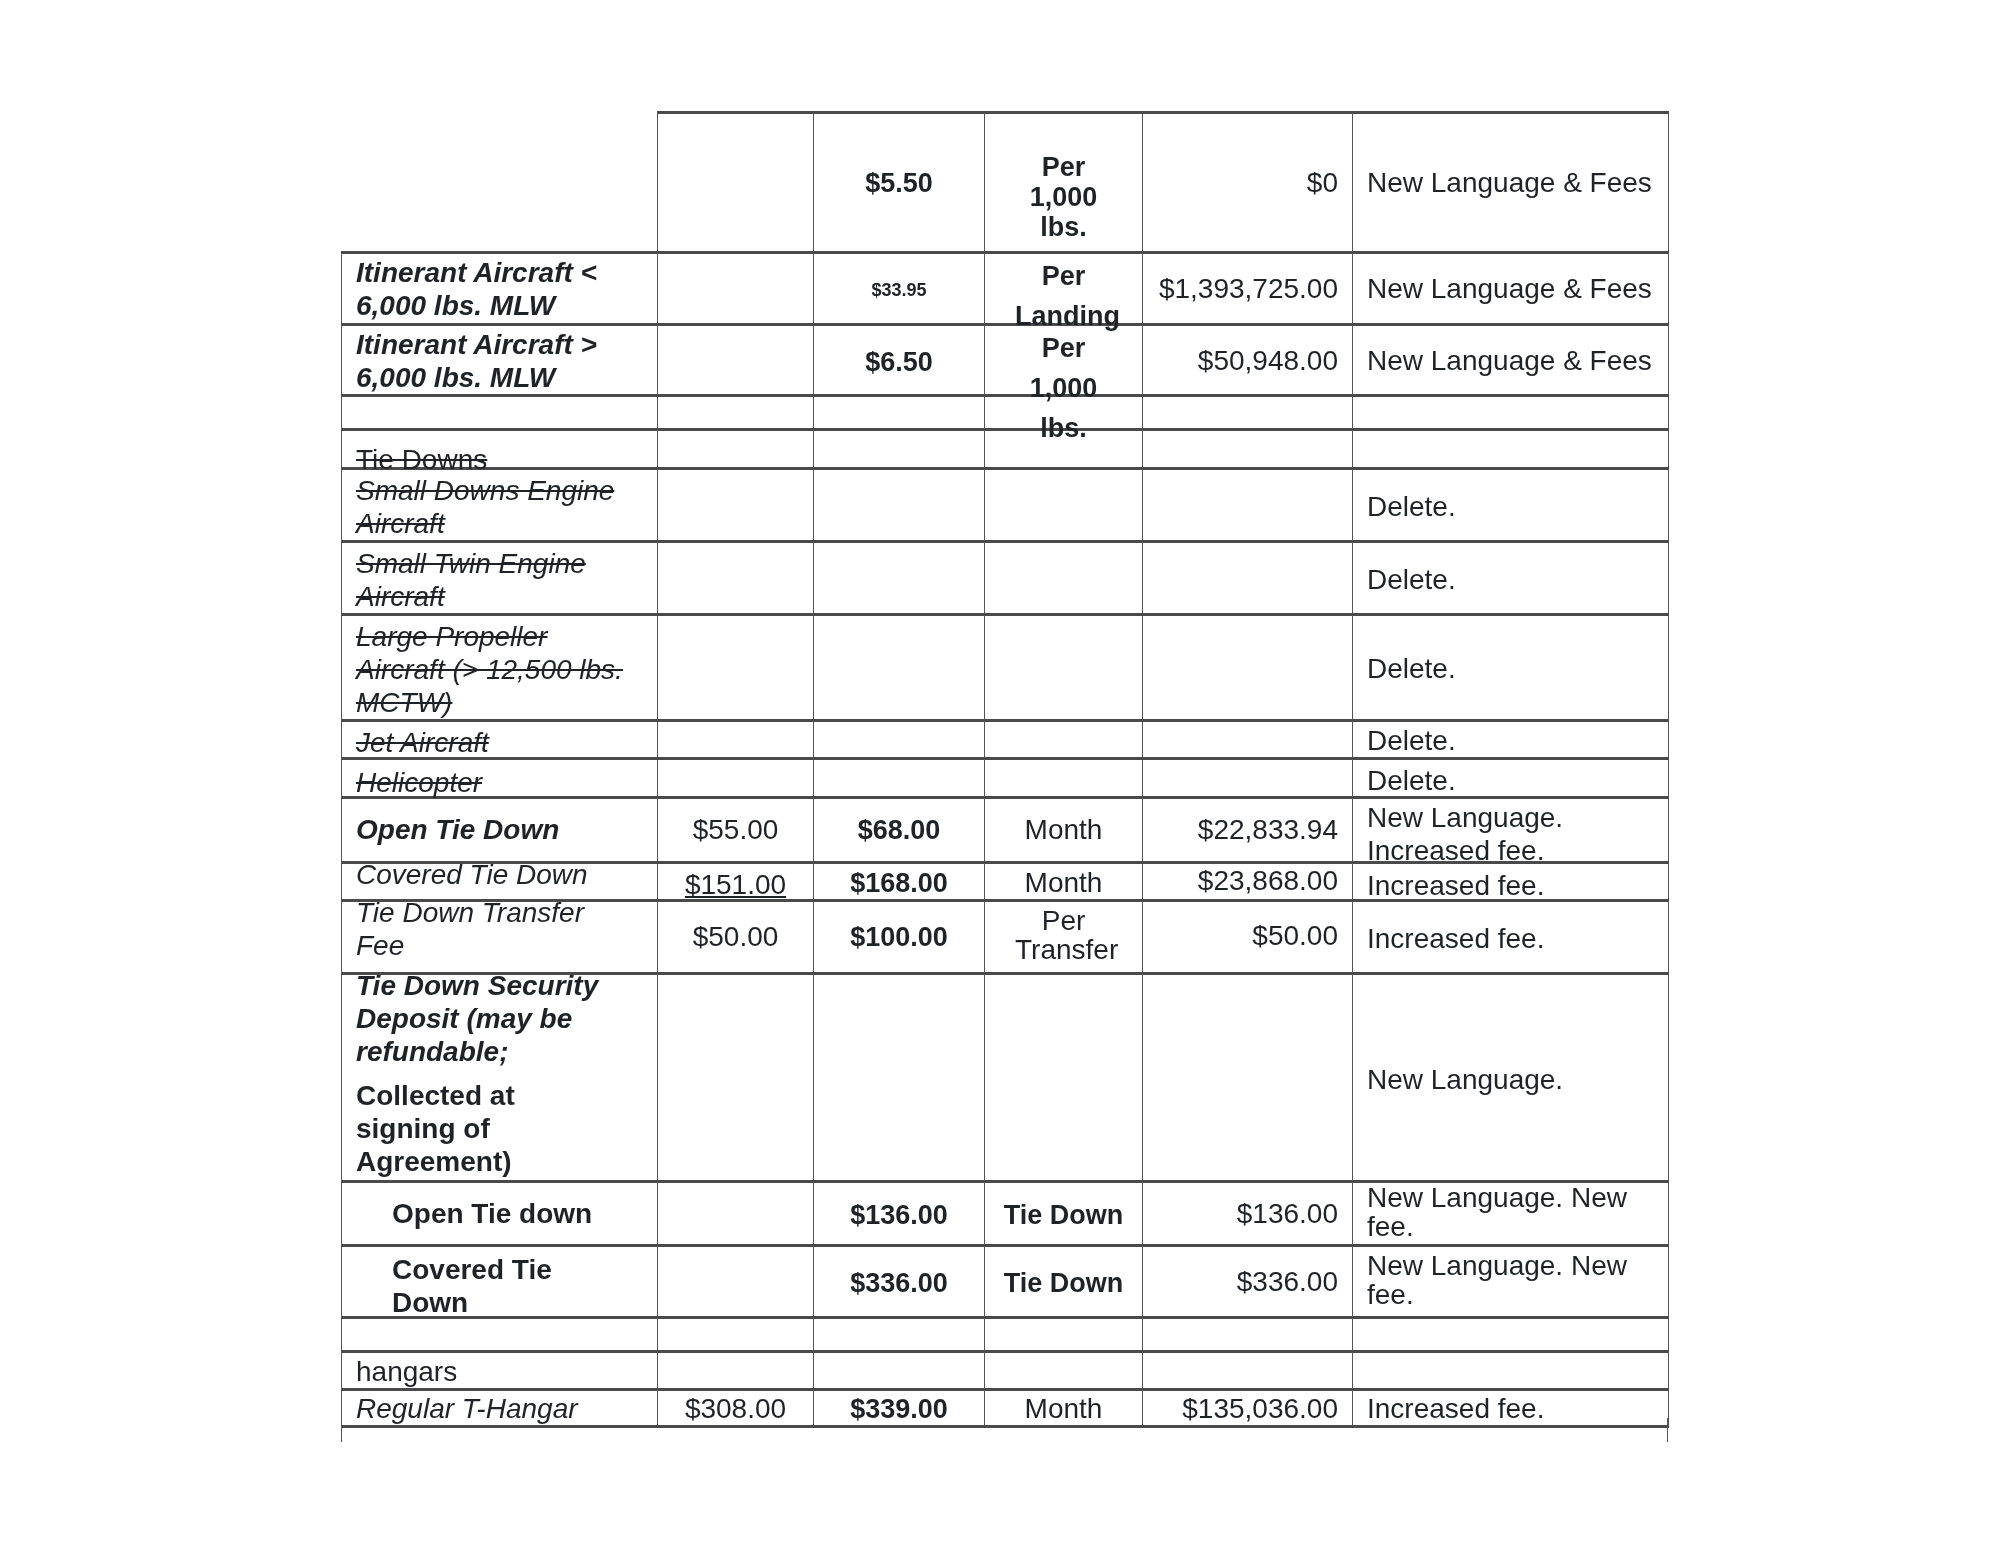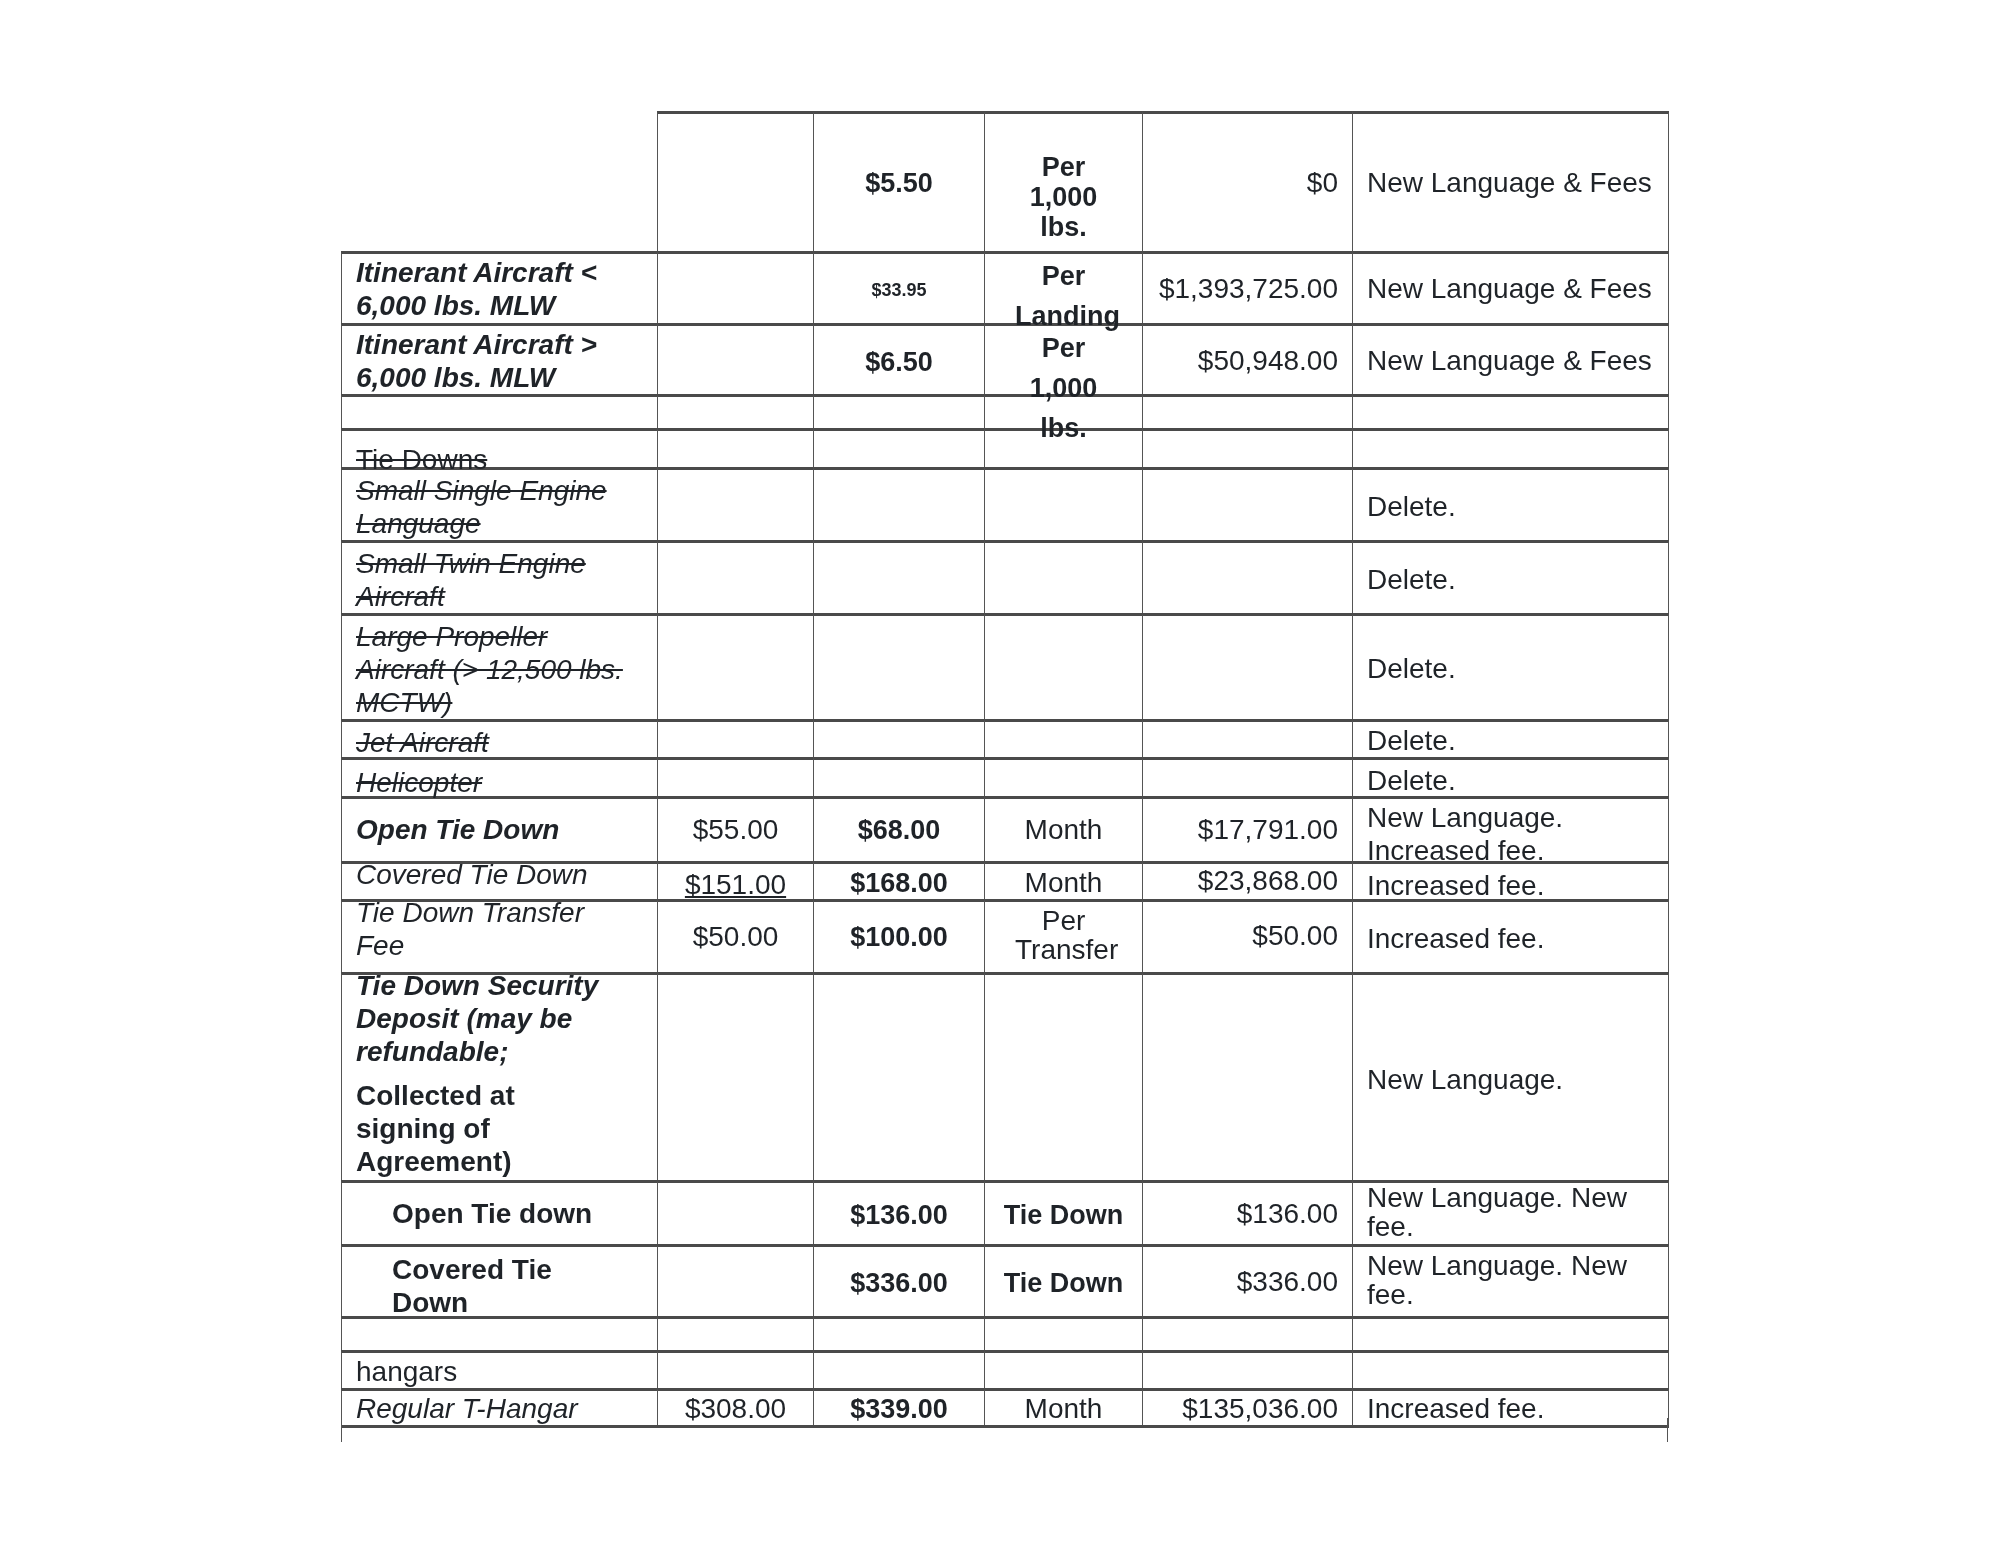--- a/index.html
+++ b/index.html
@@ -102,21 +102,21 @@
     </div>
     <div class="cell c1"></div>
     <div class="cell c2"></div>
     <div class="cell c3"></div>
     <div class="cell c4"></div>
     <div class="cell c5"></div>
   </div>
 
   <div class="row" style="top:356px;height:74px;">
     <div class="cell c0">
-      <div class="txt lbl it del" style="top:4px;z-index:3;">Small Single Engine Language</div>
+      <div class="txt lbl it del" style="top:4px;z-index:3;">Small Downs Engine Aircraft</div>
     </div>
     <div class="cell c1"></div>
     <div class="cell c2"></div>
     <div class="cell c3"></div>
     <div class="cell c4"></div>
     <div class="cell c5">
       <div class="txt nt" style="top:20px;">Delete.</div>
     </div>
   </div>
 
@@ -179,21 +179,21 @@
     <div class="cell c1">
       <div class="txt ctr" style="top:14px;">$55.00</div>
     </div>
     <div class="cell c2">
       <div class="txt ctr b" style="top:15px;font-size:27px;">$68.00</div>
     </div>
     <div class="cell c3">
       <div class="txt ctr" style="top:14px;">Month</div>
     </div>
     <div class="cell c4">
-      <div class="txt rgt" style="top:14px;">$17,791.00</div>
+      <div class="txt rgt" style="top:14px;">$22,833.94</div>
     </div>
     <div class="cell c5">
       <div class="txt nt" style="top:2px;z-index:3;">New Language. Increased fee.</div>
     </div>
   </div>
 
   <div class="row" style="top:750px;height:39px;">
     <div class="cell c0">
       <div class="txt lbl it" style="top:-6px;z-index:3;">Covered Tie Down</div>
     </div>

